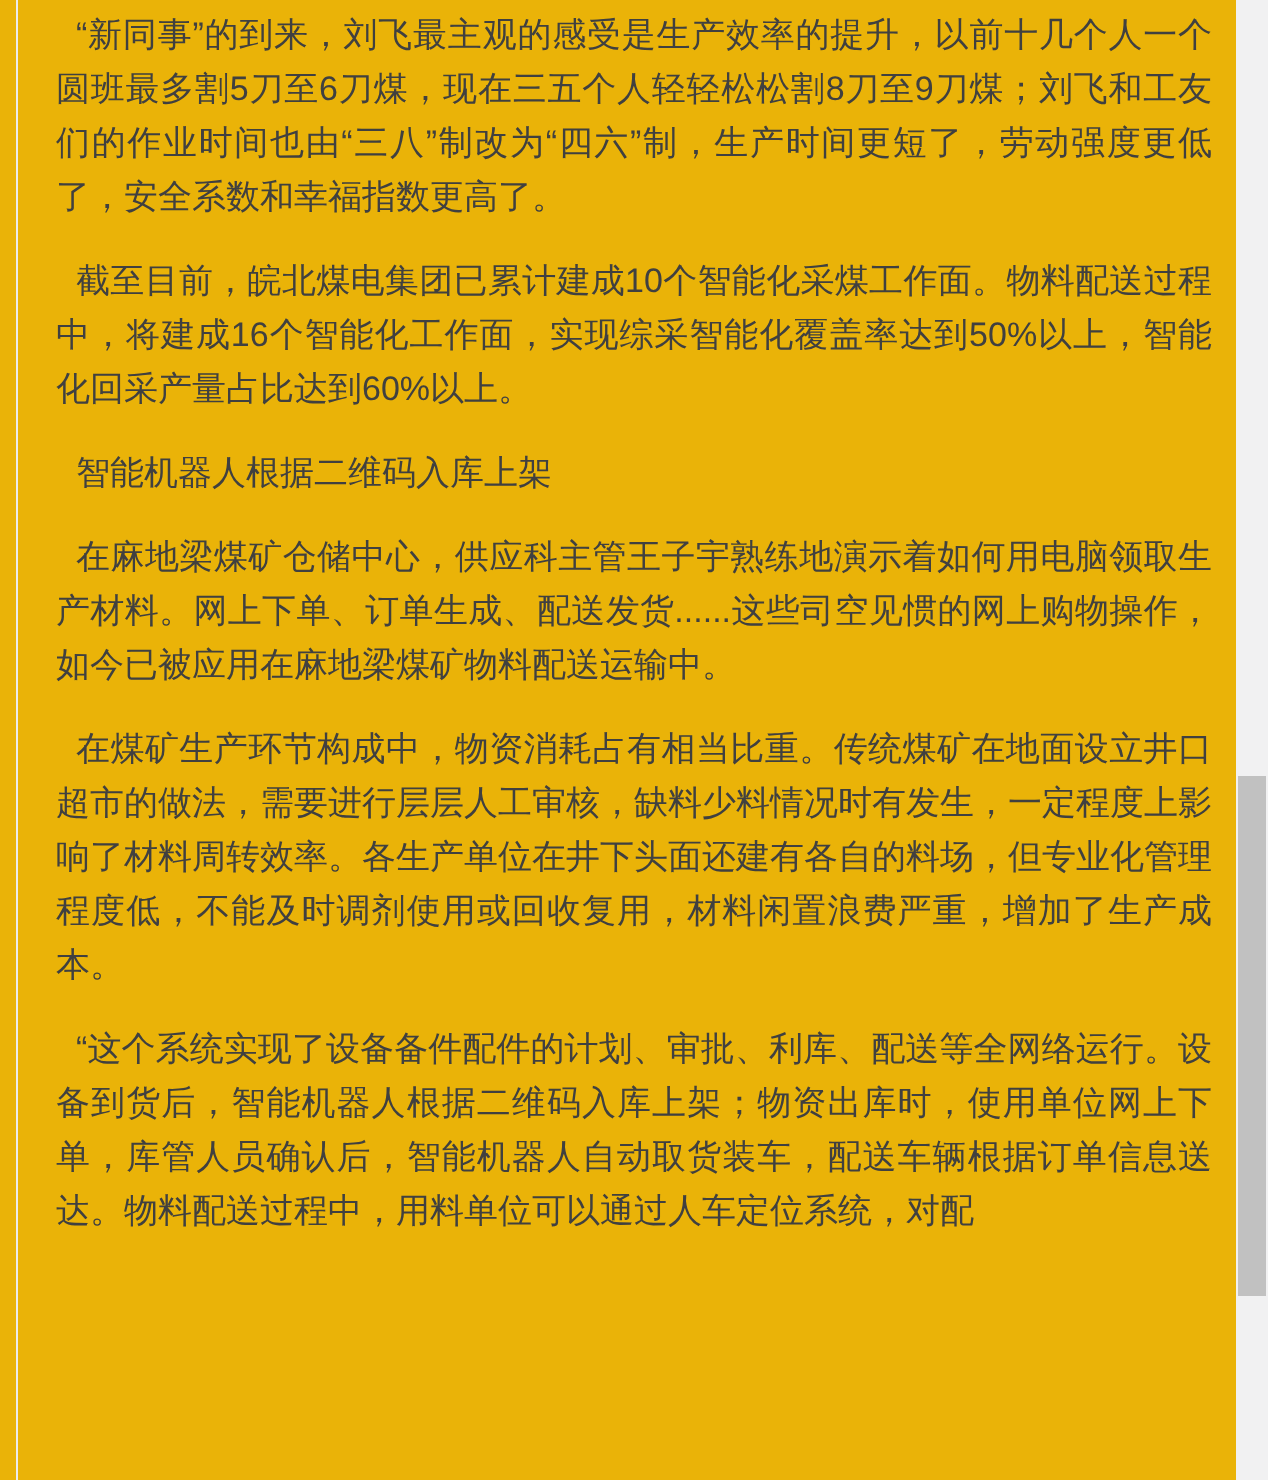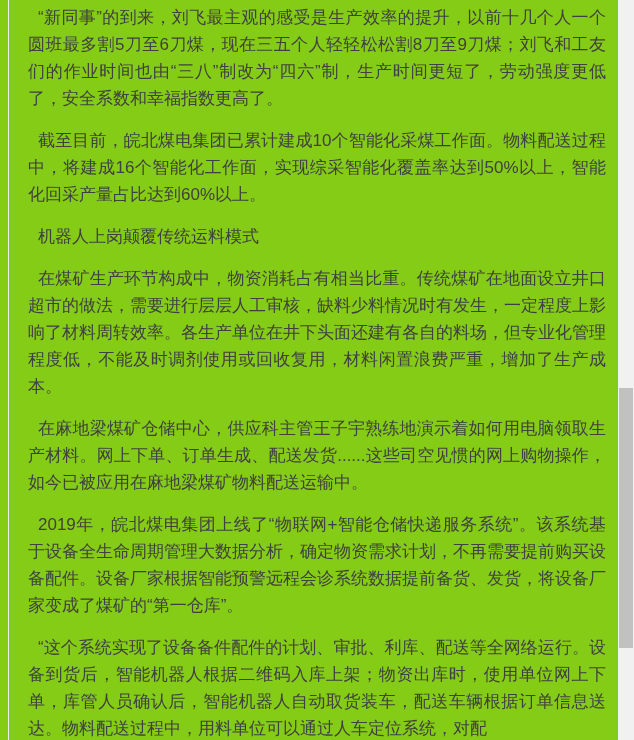--- a/index.html
+++ b/index.html
@@ -5,21 +5,21 @@
   html, body {
     margin: 0;
     padding: 0;
     background: #ffffff;
     font-family: "Liberation Sans", sans-serif;
   }
   .viewport {
     position: relative;
     width: 634px;
     height: 740px;
-    background: #84cc16;
+    background: #eab308;
     overflow: hidden;
   }
   .left-border {
     position: absolute;
     left: 8px;
     top: 0;
     width: 1px;
     height: 740px;
     background: #ececec;
   }
@@ -57,24 +57,23 @@
 </head>
 <body>
 
 <div class="viewport">
 
   <div class="left-border"></div>
 
   <div class="article">
     <p>“新同事”的到来，刘飞最主观的感受是生产效率的提升，以前十几个人一个圆班最多割5刀至6刀煤，现在三五个人轻轻松松割8刀至9刀煤；刘飞和工友们的作业时间也由“三八”制改为“四六”制，生产时间更短了，劳动强度更低了，安全系数和幸福指数更高了。</p>
     <p>截至目前，皖北煤电集团已累计建成10个智能化采煤工作面。物料配送过程中，将建成16个智能化工作面，实现综采智能化覆盖率达到50%以上，智能化回采产量占比达到60%以上。</p>
-    <p>机器人上岗颠覆传统运料模式</p>
+    <p>智能机器人根据二维码入库上架</p>
+    <p>在麻地梁煤矿仓储中心，供应科主管王子宇熟练地演示着如何用电脑领取生产材料。网上下单、订单生成、配送发货......这些司空见惯的网上购物操作，如今已被应用在麻地梁煤矿物料配送运输中。</p>
     <p>在煤矿生产环节构成中，物资消耗占有相当比重。传统煤矿在地面设立井口超市的做法，需要进行层层人工审核，缺料少料情况时有发生，一定程度上影响了材料周转效率。各生产单位在井下头面还建有各自的料场，但专业化管理程度低，不能及时调剂使用或回收复用，材料闲置浪费严重，增加了生产成本。</p>
-    <p>在麻地梁煤矿仓储中心，供应科主管王子宇熟练地演示着如何用电脑领取生产材料。网上下单、订单生成、配送发货......这些司空见惯的网上购物操作，如今已被应用在麻地梁煤矿物料配送运输中。</p>
-    <p>2019年，皖北煤电集团上线了“物联网+智能仓储快递服务系统”。该系统基于设备全生命周期管理大数据分析，确定物资需求计划，不再需要提前购买设备配件。设备厂家根据智能预警远程会诊系统数据提前备货、发货，将设备厂家变成了煤矿的“第一仓库”。</p>
     <p>“这个系统实现了设备备件配件的计划、审批、利库、配送等全网络运行。设备到货后，智能机器人根据二维码入库上架；物资出库时，使用单位网上下单，库管人员确认后，智能机器人自动取货装车，配送车辆根据订单信息送达。物料配送过程中，用料单位可以通过人车定位系统，对配</p>
   </div>
 
   <div class="scrollbar-track">
     <div class="scrollbar-thumb" style="top:388px;height:260px"></div>
   </div>
 
 </div>
 
 </body></html>

